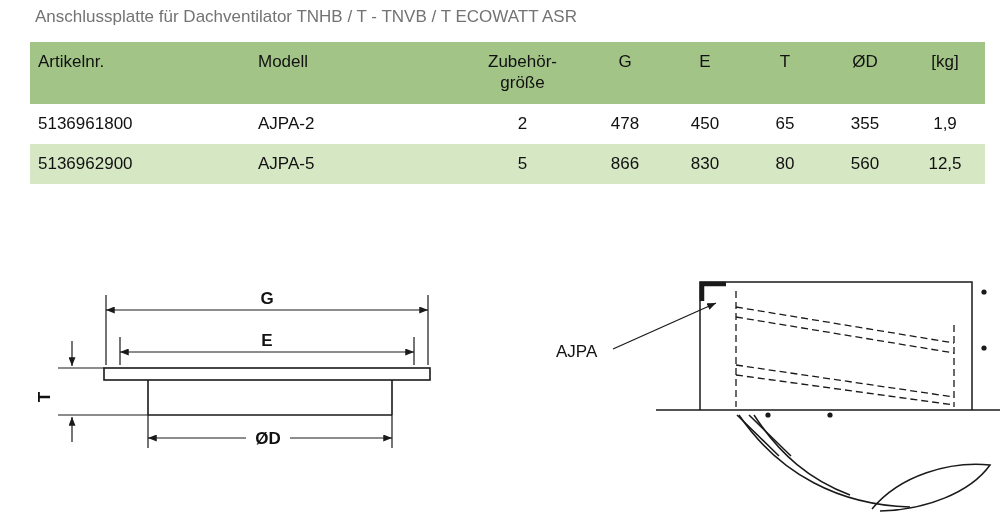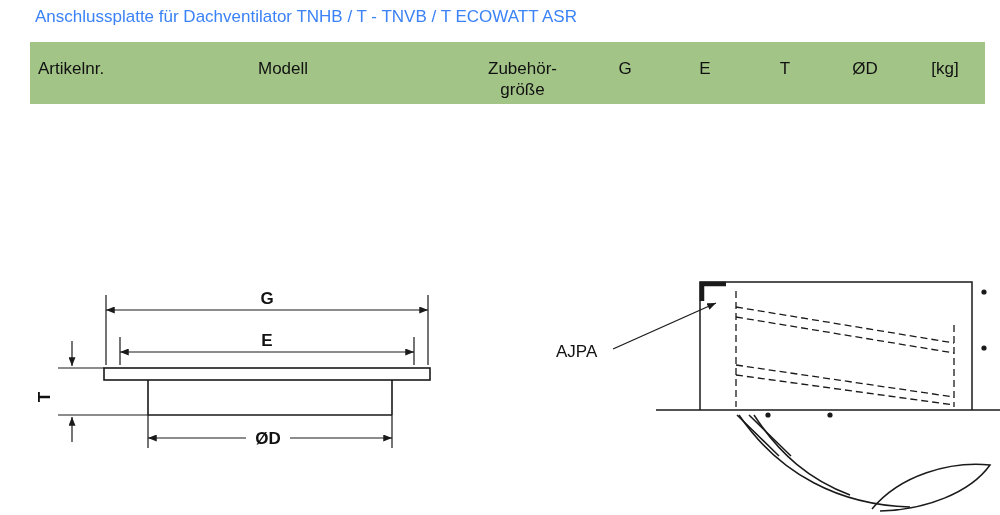--- a/index.html
+++ b/index.html
@@ -5,29 +5,29 @@
   :root { --header-green:#a3c487; --row-green:#d6e7c3; --line:#1a1a1a; }
   * { box-sizing:border-box; }
   html,body { margin:0; padding:0; }
   body {
     width:1000px; height:515px; background:#ffffff; color:#000;
     font-family:"Liberation Sans", sans-serif; position:relative; overflow:hidden;
   }
   .page { position:relative; width:1000px; height:515px; }
   .title {
     position:absolute; left:35px; top:7px; margin:0;
-    font-size:17px; font-weight:400; white-space:nowrap; color:#3b82f6;
+    font-size:17px; font-weight:400; white-space:nowrap; color:#737373;
   }
   table.spec {
     position:absolute; left:30px; top:42px; width:955px;
     border-collapse:collapse; table-layout:fixed; font-size:17px; color:#111;
   }
   .spec th {
     background:var(--header-green); font-weight:400; vertical-align:top;
-    padding:16px 0 0 0; height:62px; text-align:center;
+    padding:9px 0 0 0; height:62px; text-align:center;
     white-space:pre-line; line-height:21px;margin-left:39px;
   }
   .spec td { height:40px; padding:0; text-align:center; }
   .spec th.c-left, .spec td.c-left { text-align:left; padding-left:8px; }
   tr.green { background:var(--row-green); }
   svg.drawings { position:absolute; left:0; top:265px; }
   .dim {
     font-family:"Liberation Sans", sans-serif; font-size:17px; font-weight:700;
     fill:#111; text-anchor:middle; stroke:none;
   }
@@ -58,20 +58,40 @@
         <th>Zubehör-
 größe</th>
         <th>G</th>
         <th>E</th>
         <th>T</th>
         <th>ØD</th>
         <th>[kg]</th>
       </tr>
     </thead>
     <tbody>
+      <tr>
+        <td class="c-left">5136961800</td>
+        <td class="c-left">AJPA-2</td>
+        <td>2</td>
+        <td>478</td>
+        <td>450</td>
+        <td>65</td>
+        <td>355</td>
+        <td>1,9</td>
+      </tr>
+      <tr class="green">
+        <td class="c-left">5136962900</td>
+        <td class="c-left">AJPA-5</td>
+        <td>5</td>
+        <td>866</td>
+        <td>830</td>
+        <td>80</td>
+        <td>560</td>
+        <td>12,5</td>
+      </tr>
     </tbody>
   </table>
 
   <svg class="drawings" width="1000" height="250" viewBox="0 0 1000 250">
     <defs>
       <marker id="arr" viewBox="0 0 10 8" refX="10" refY="4" markerWidth="9" markerHeight="7" orient="auto-start-reverse" markerUnits="userSpaceOnUse">
         <path d="M0,0 L10,4 L0,8 Z" fill="#1a1a1a"></path>
       </marker>
     </defs>
 

